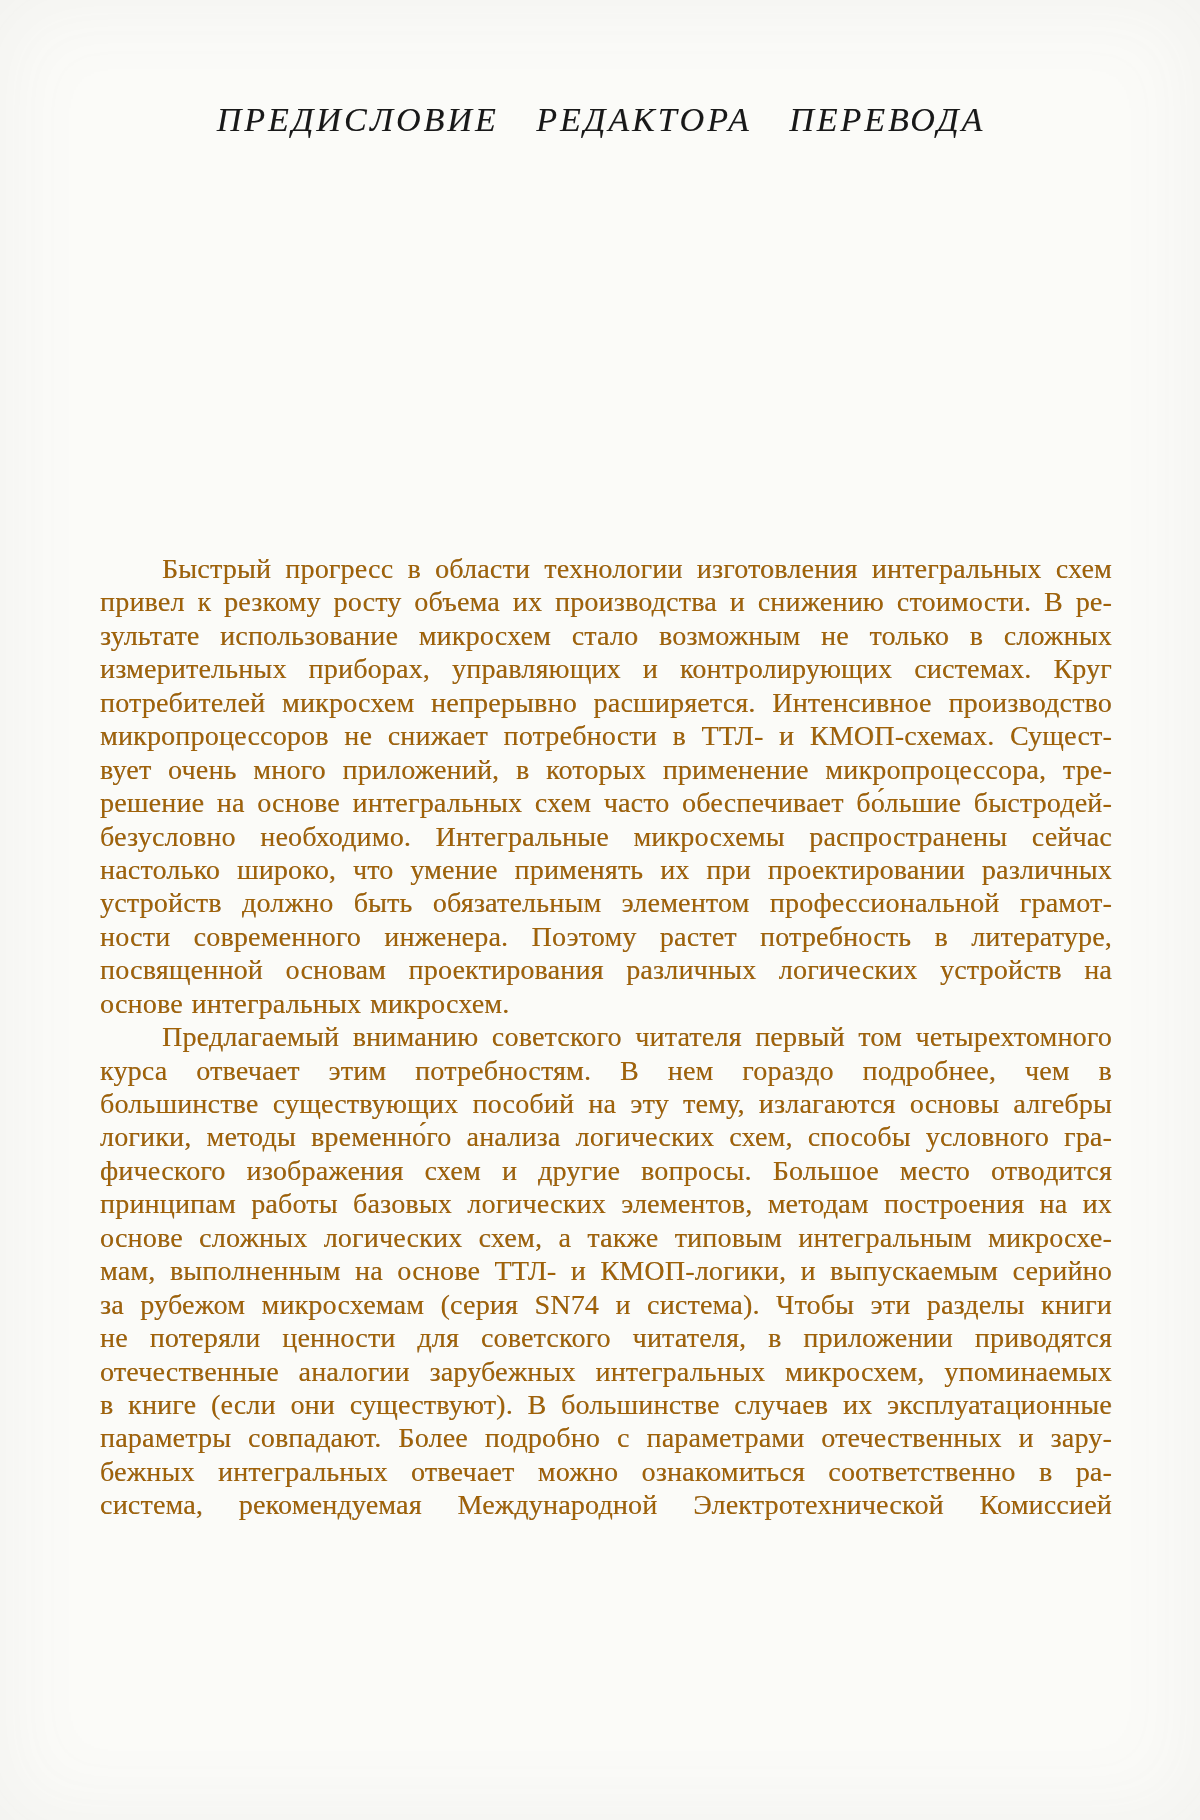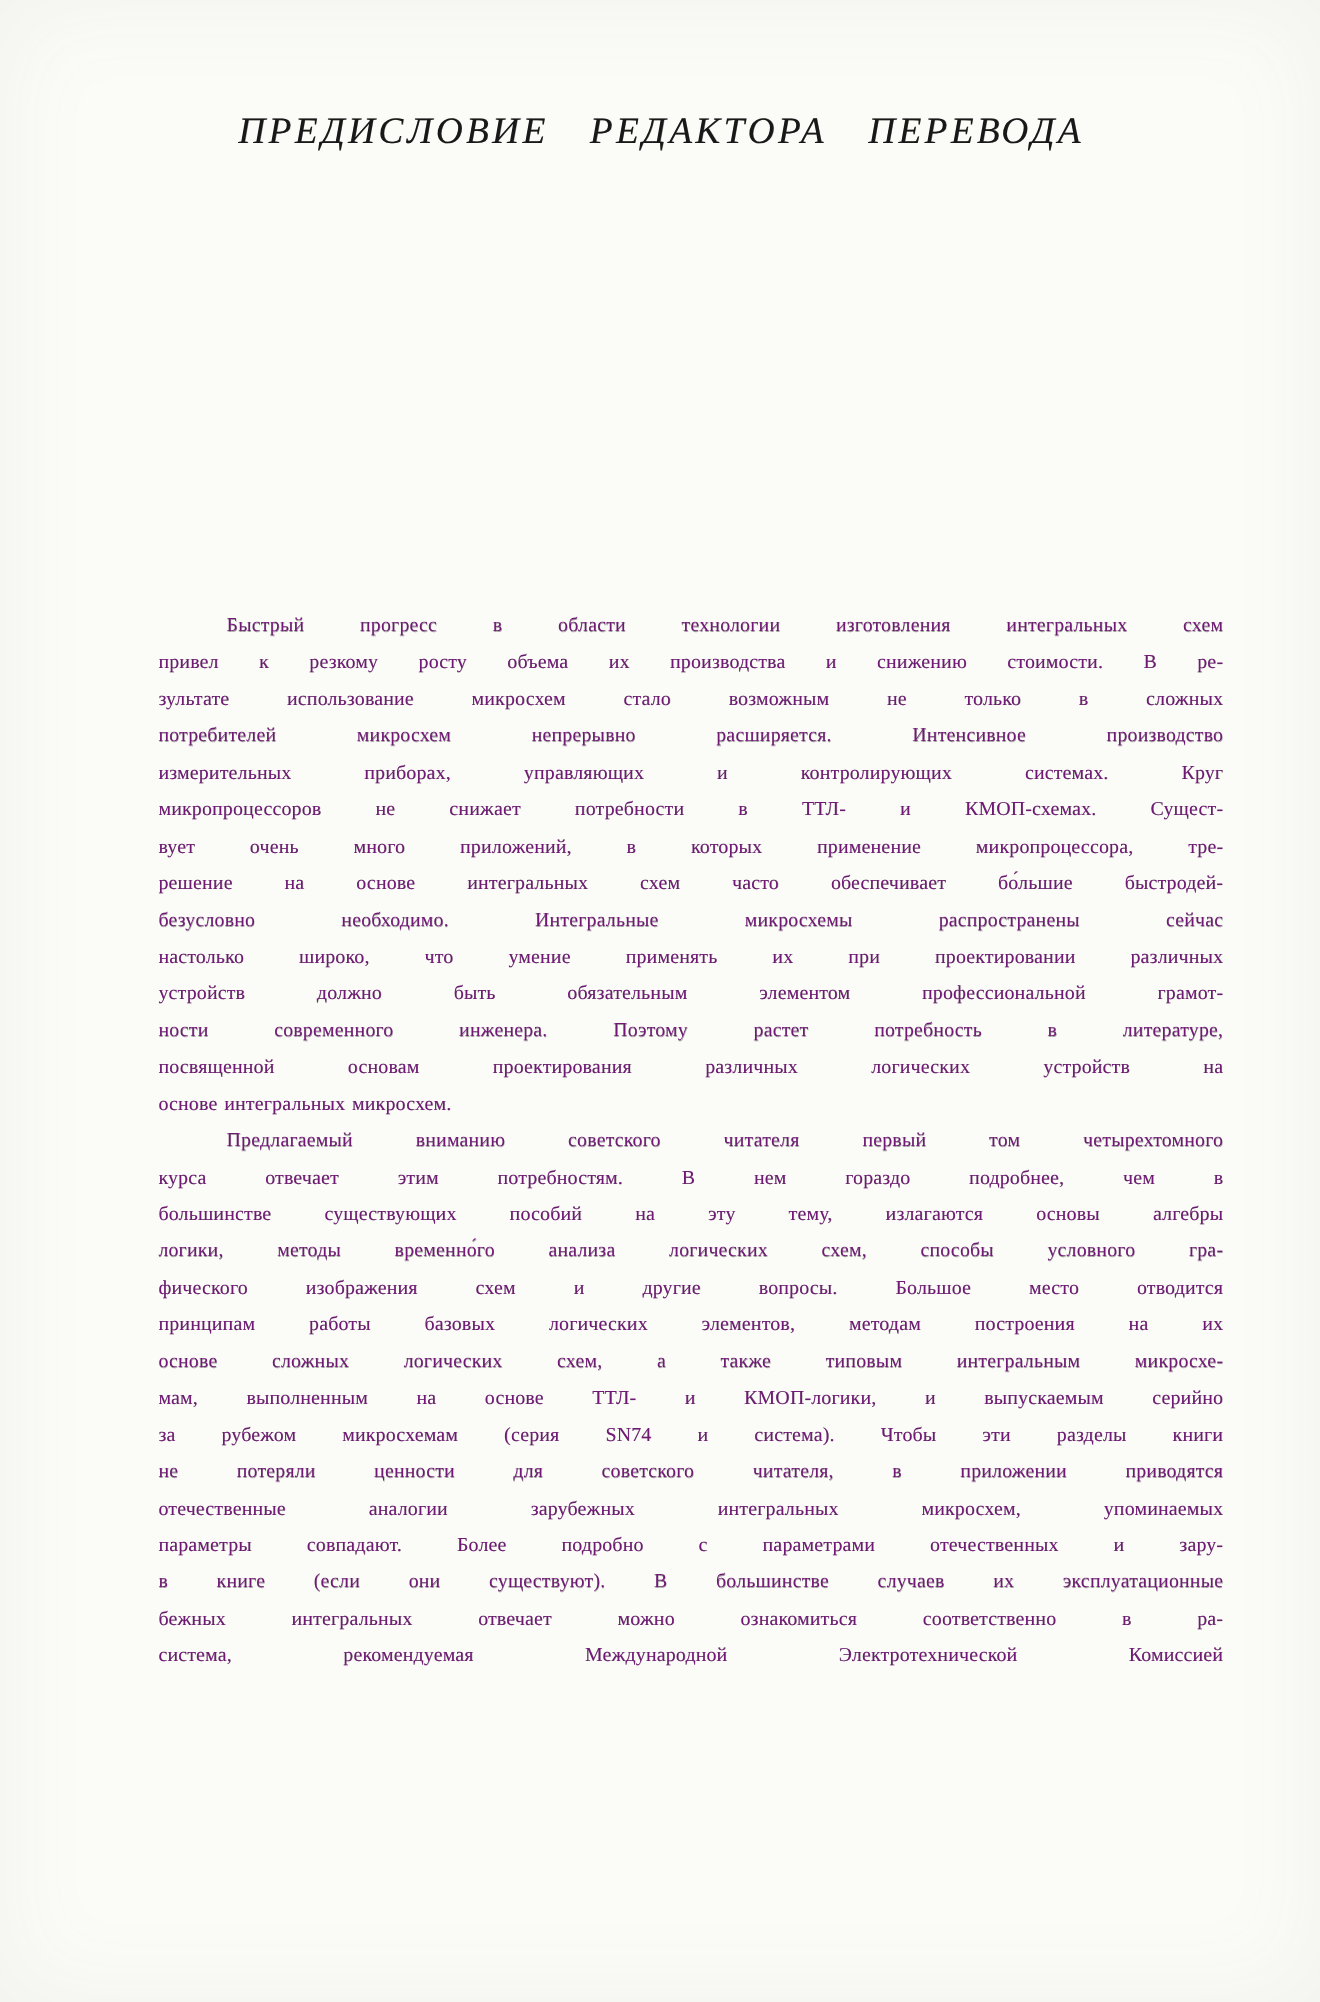--- a/index.html
+++ b/index.html
@@ -49,52 +49,51 @@
     position: absolute;
     top: 552px;
     left: 100px;
     width: 1012px;
   }
   .paragraph {
     margin: 0;
     padding: 0;
   }
   .line {
-    font-size: 18px;
+    font-size: 28px;
     line-height: 33.45px;
     height: 33.45px;
     overflow: hidden;
     text-align: justify;
     text-align-last: justify;
     word-spacing: 1.5px;
     letter-spacing: 0.2px;
-    color: #701a75;
+    color: #a16207;
     text-shadow: 0.3px 0.3px 0 rgba(25,25,25,0.40);
-    margin-left: 44px;
   }
   .line.indent {
     padding-left: 62px;
   }
   .line.nojust {
     text-align-last: left;
   }
 </style>
 </head>
 <body style="background: rgb(251, 251, 248);">
 
 <div class="page" style="color: rgb(29, 29, 29);">
   <h1 class="page-title">ПРЕДИСЛОВИЕ  РЕДАКТОРА  ПЕРЕВОДА</h1>
 
   <div class="body-text" id="body-text">
       <div class="paragraph">
         <div class="line indent">Быстрый прогресс в области технологии изготовления интегральных схем</div>
         <div class="line">привел к резкому росту объема их производства и снижению стоимости. В ре-</div>
         <div class="line">зультате использование микросхем стало возможным не только в сложных</div>
+        <div class="line">измерительных приборах, управляющих и контролирующих системах. Круг</div>
         <div class="line">потребителей микросхем непрерывно расширяется. Интенсивное производство</div>
-        <div class="line">измерительных приборах, управляющих и контролирующих системах. Круг</div>
         <div class="line">микропроцессоров не снижает потребности в ТТЛ- и КМОП-схемах. Сущест-</div>
         <div class="line">вует очень много приложений, в которых применение микропроцессора, тре-</div>
         <div class="line">решение на основе интегральных схем часто обеспечивает бо́льшие быстродей-</div>
         <div class="line">безусловно необходимо. Интегральные микросхемы распространены сейчас</div>
         <div class="line">настолько широко, что умение применять их при проектировании различных</div>
         <div class="line">устройств должно быть обязательным элементом профессиональной грамот-</div>
         <div class="line">ности современного инженера. Поэтому растет потребность в литературе,</div>
         <div class="line">посвященной основам проектирования различных логических устройств на</div>
         <div class="line nojust">основе интегральных микросхем.</div>
       </div>
@@ -103,21 +102,21 @@
         <div class="line">курса отвечает этим потребностям. В нем гораздо подробнее, чем в</div>
         <div class="line">большинстве существующих пособий на эту тему, излагаются основы алгебры</div>
         <div class="line">логики, методы временно́го анализа логических схем, способы условного гра-</div>
         <div class="line">фического изображения схем и другие вопросы. Большое место отводится</div>
         <div class="line">принципам работы базовых логических элементов, методам построения на их</div>
         <div class="line">основе сложных логических схем, а также типовым интегральным микросхе-</div>
         <div class="line">мам, выполненным на основе ТТЛ- и КМОП-логики, и выпускаемым серийно</div>
         <div class="line">за рубежом микросхемам (серия SN74 и система). Чтобы эти разделы книги</div>
         <div class="line">не потеряли ценности для советского читателя, в приложении приводятся</div>
         <div class="line">отечественные аналогии зарубежных интегральных микросхем, упоминаемых</div>
+        <div class="line">в книге (если они существуют). В большинстве случаев их эксплуатационные</div>
         <div class="line">параметры совпадают. Более подробно с параметрами отечественных и зару-</div>
-        <div class="line">в книге (если они существуют). В большинстве случаев их эксплуатационные</div>
         <div class="line">бежных интегральных отвечает можно ознакомиться соответственно в ра-</div>
       </div>
       <div class="paragraph">
         <div class="line">система, рекомендуемая Международной Электротехнической Комиссией</div>
       </div>
     </div>
 </div>
 
 </body></html>

